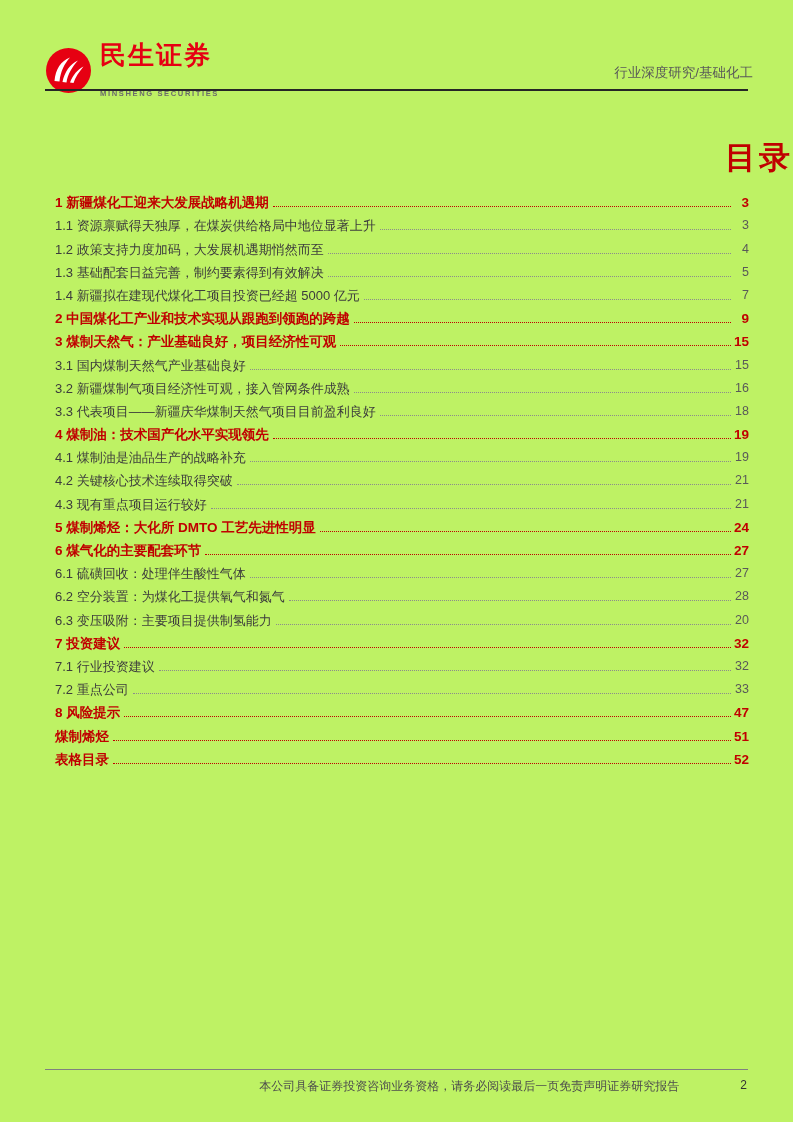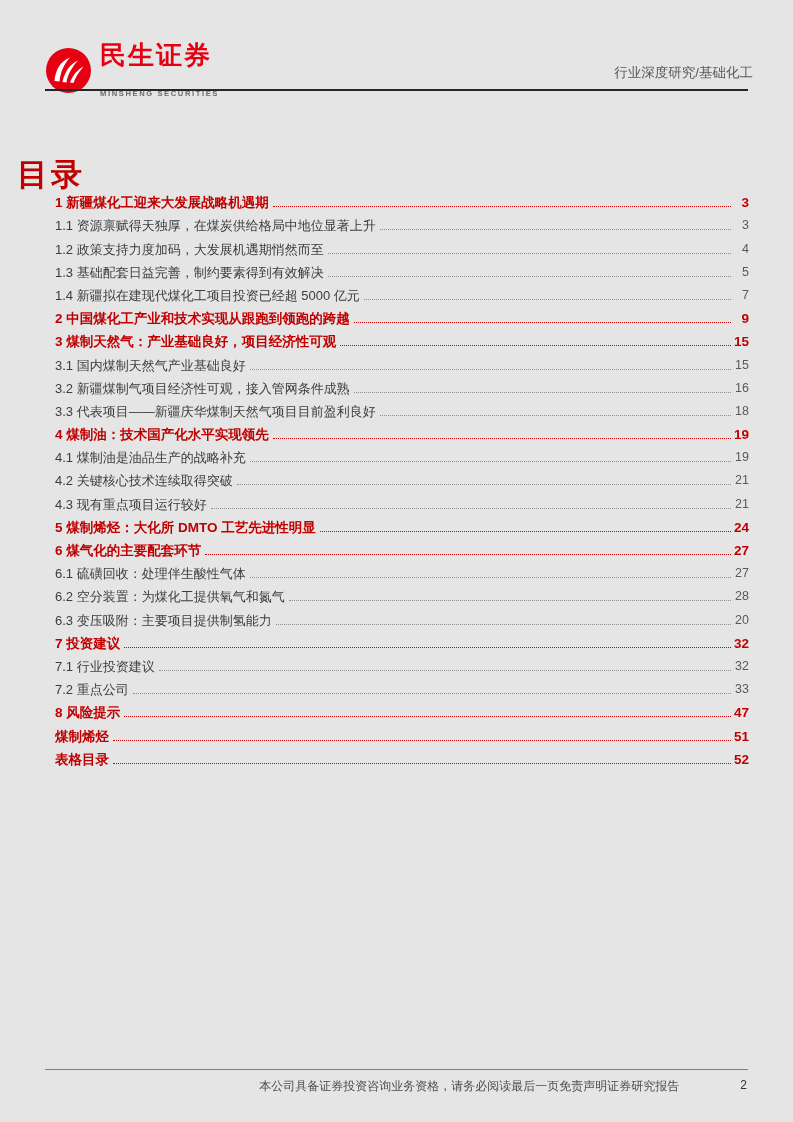--- a/index.html
+++ b/index.html
@@ -1,34 +1,34 @@
 <!DOCTYPE html>
 <html><head>
 <meta charset="utf-8">
 <style>
   * { box-sizing: border-box; }
   html, body { margin: 0; padding: 0; background: #ffffff; }
   .page {
     position: relative;
     width: 793px; height: 1122px;
-    background: #e5e5e5;
+    background: #bef264;
     font-family: "Liberation Sans", "DejaVu Sans", sans-serif;
     overflow: hidden;
   }
   
   .logo { position: absolute; left: 46px; top: 42px; display: flex; align-items: center; gap: 9px; }
   .logo-txt { display: flex; flex-direction: column; }
   .logo-cn { font-size: 26px; font-weight: bold; color: #e60012; letter-spacing: 2px; line-height: 1.05; }
   .logo-en { font-size: 7.6px; font-weight: bold; color: #6b6b6b; letter-spacing: 1.6px; margin-top: 20px; }
   .hdr-cat { position: absolute; right: 40px; top: 64px; font-size: 13.5px; color: #595959; }
   .hdr-rule { position: absolute; left: 45px; right: 45px; top: 89px; height: 2px; background: #262626; }
   
   .toc-title {
-    position: absolute; top: 137px; left: 0; right: 0; margin: 17px;
-    text-align: left; font-size: 31px; font-weight: bold; color: #c00000; letter-spacing: 3px;
+    position: absolute; top: 137px; left: 0; right: 0; margin: 0;
+    text-align: right; font-size: 31px; font-weight: bold; color: #c00000; letter-spacing: 3px;
   }
   
   .toc { position: absolute; left: 45px; right: 44px; top: 188px; margin-left: 10px; }
   .toc-row { display: flex; align-items: flex-end; height: 23.2px; font-size: 13px; cursor: pointer; }
   .toc-row.l1 { color: #c00000; font-weight: bold; font-size: 13.5px; }
   .toc-row.l2 { color: #3c3c3c; }
   .toc-label { white-space: nowrap; line-height: 17px; }
   .toc-dots { flex: 1; border-bottom: 1.7px dotted currentColor; margin: 0 2px 4px 4px; }
   .toc-row.l2 .toc-dots { color: #8c8c8c; border-bottom-width: 1.5px; }
   .toc-page { line-height: 17px; min-width: 16px; text-align: right; }

